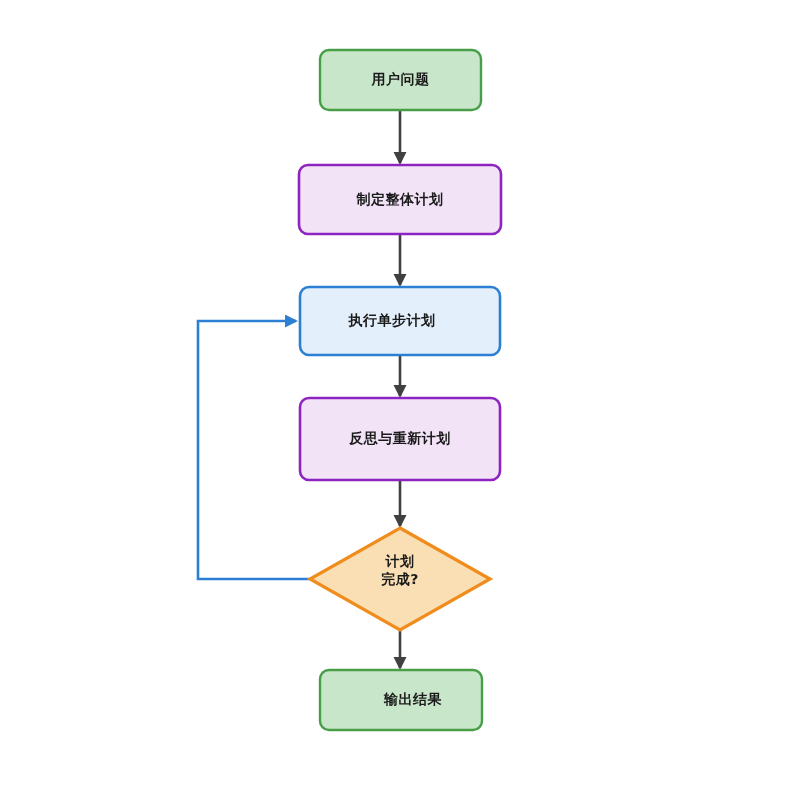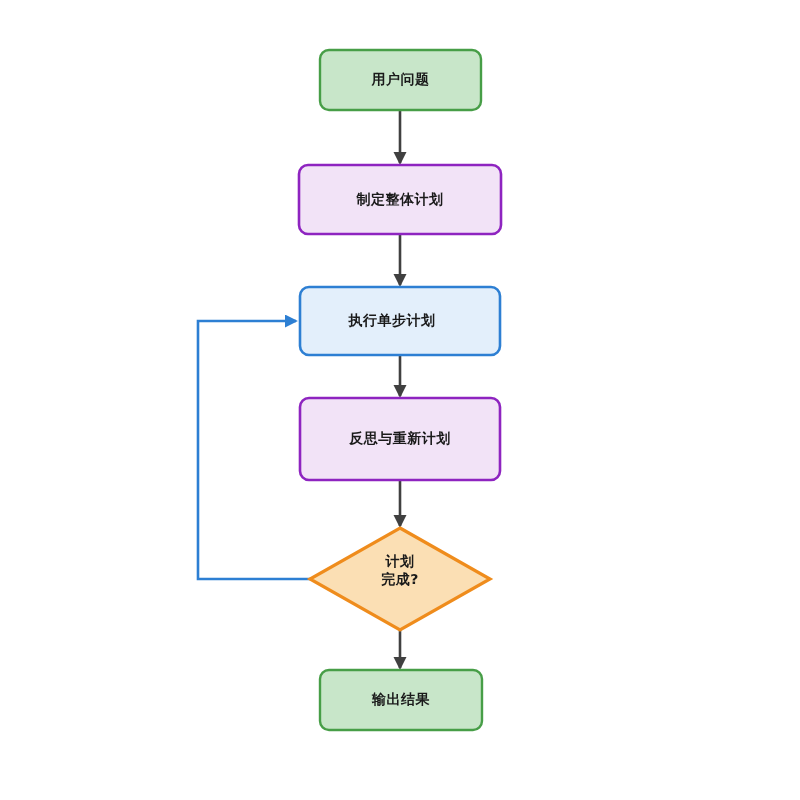--- a/index.html
+++ b/index.html
@@ -85,15 +85,15 @@
 
   <div class="node-label" style="left:299px; top:165px; width:202px; height:69px;">制定整体计划</div>
 
   <div class="node-label" style="left:300px; top:287px; width:184px; height:68px;">执行单步计划</div>
 
   <div class="node-label" style="left:300px; top:398px; width:200px; height:82px;">反思与重新计划</div>
 
   <div class="node-label" style="left:310px; top:520px; width:180px; height:102px;">计划
 完成?</div>
 
-  <div class="node-label" style="left:320px; top:670px; width:162px; height:60px;">输出结果</div>
+  <div class="node-label" style="left:320px; top:670px; width:162px; height:60px;padding-left:12px;">输出结果</div>
 
 </div>
 
 </body></html>

